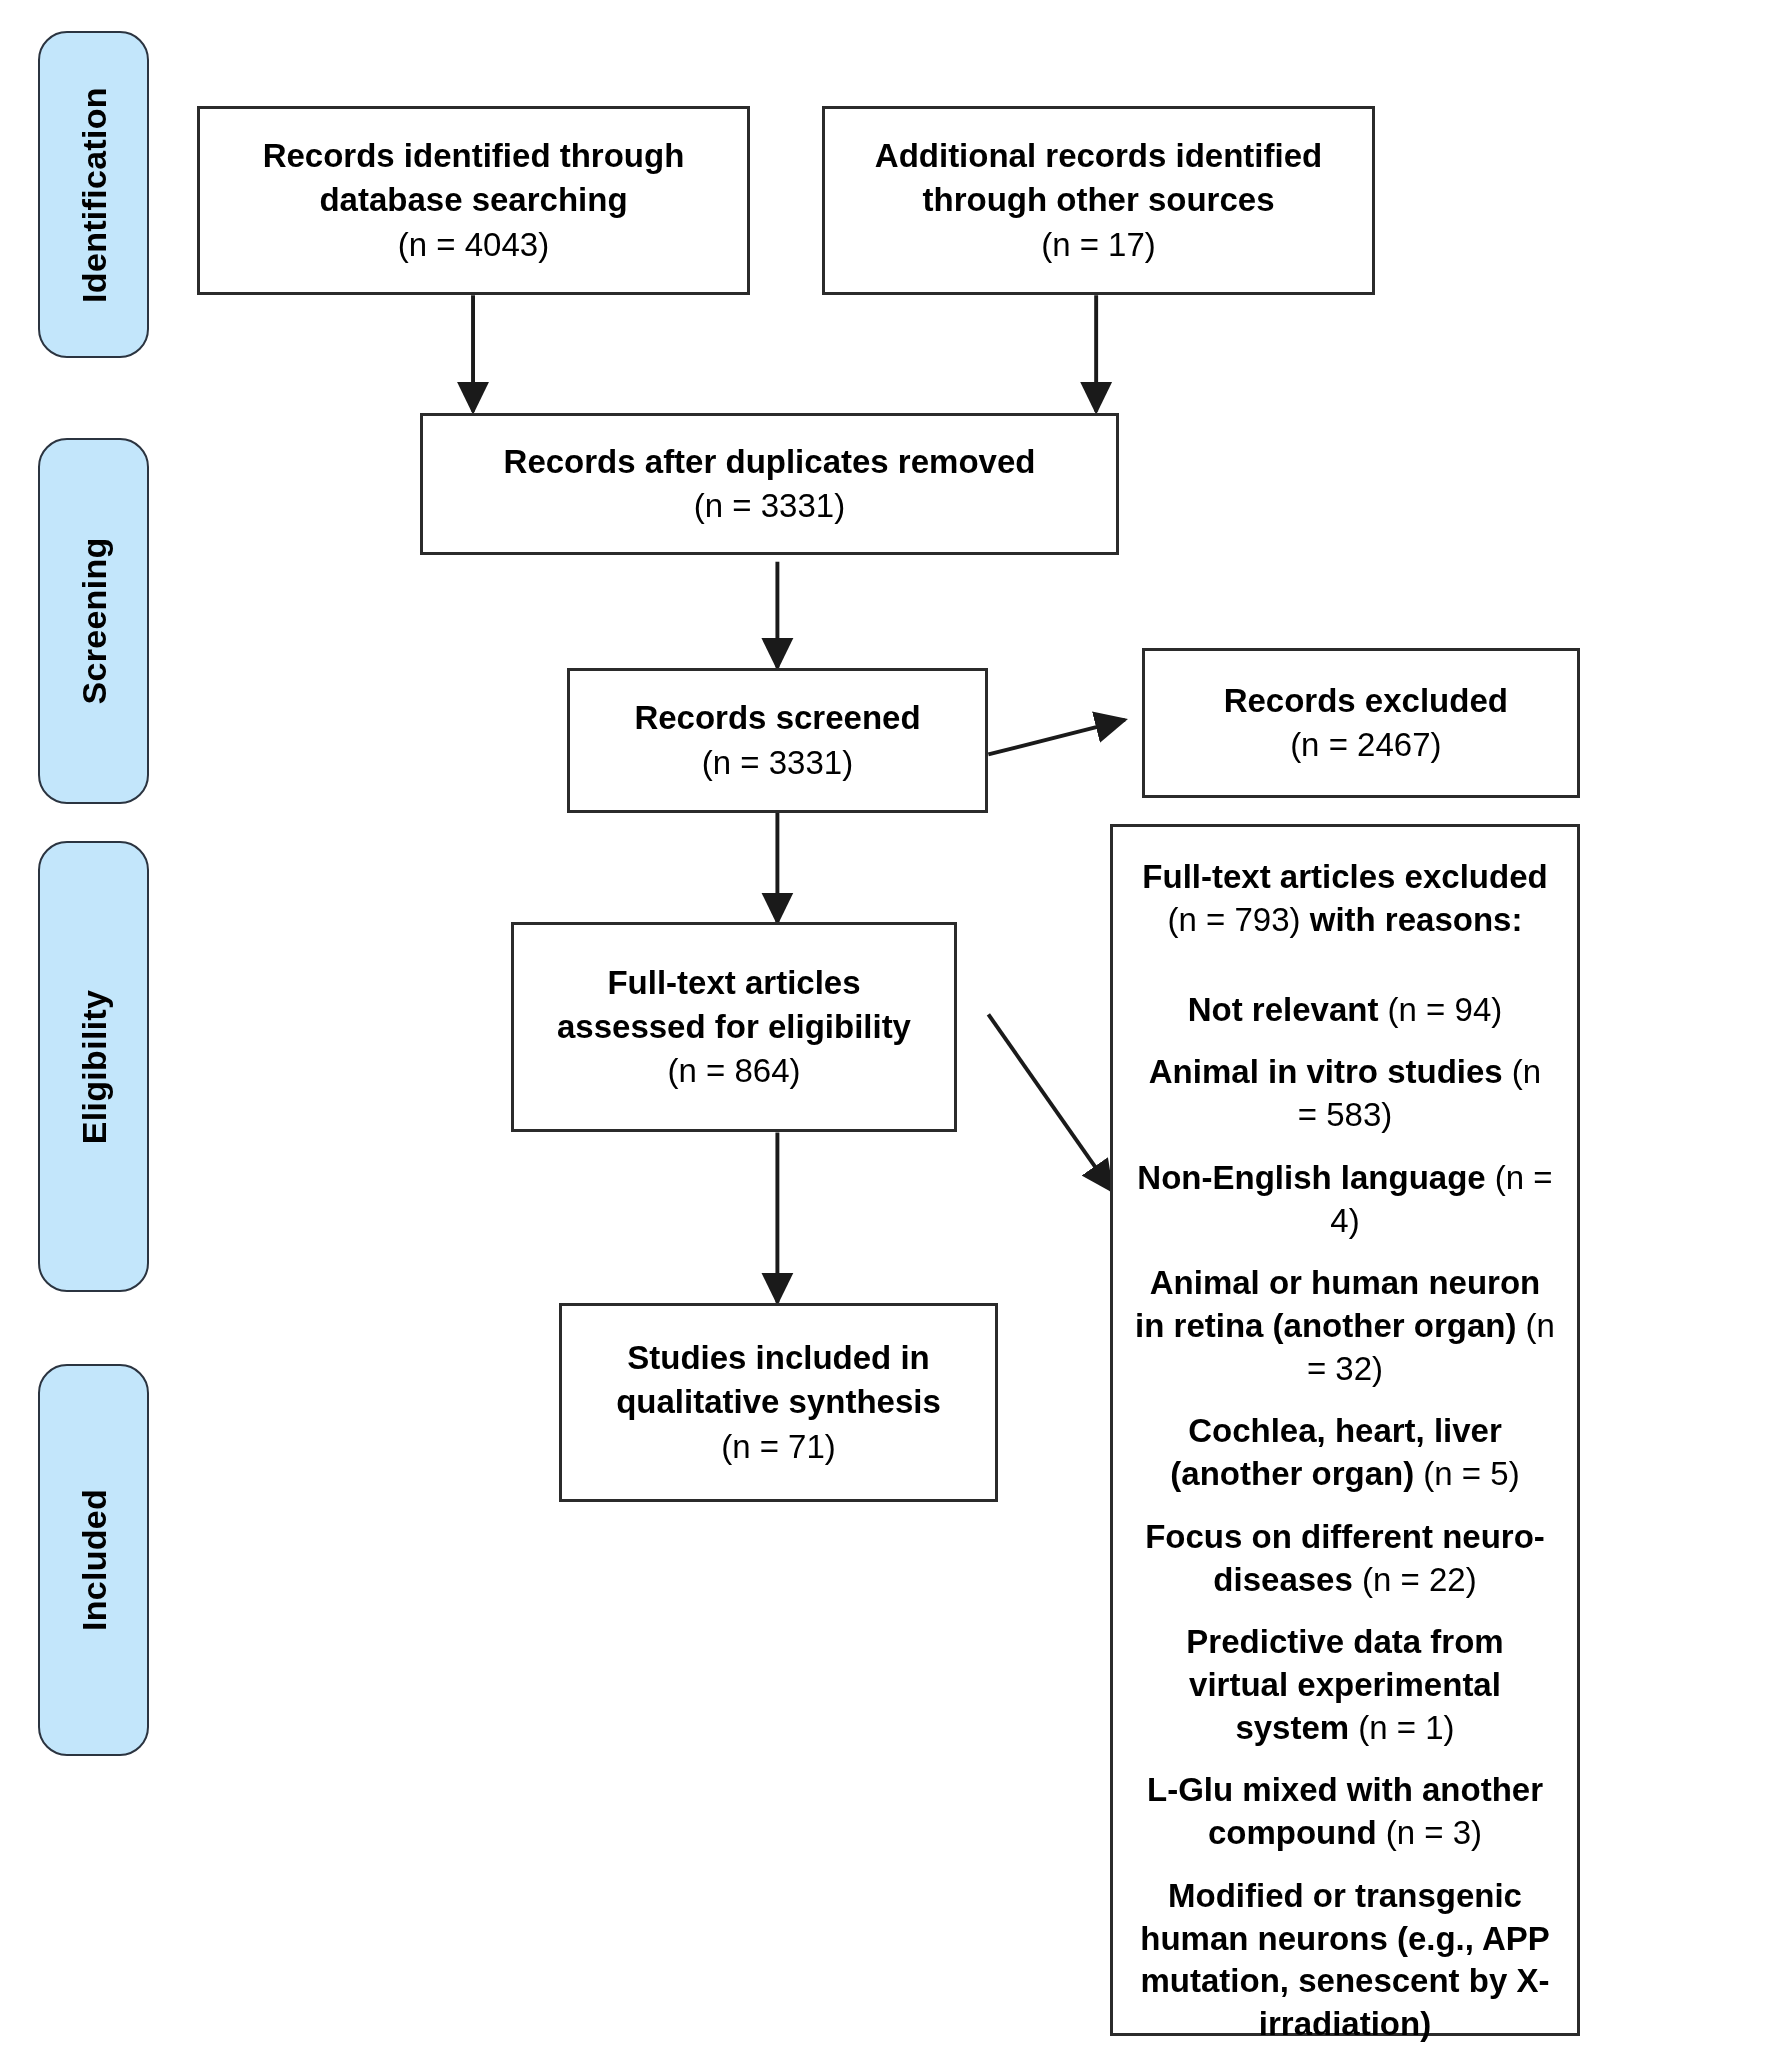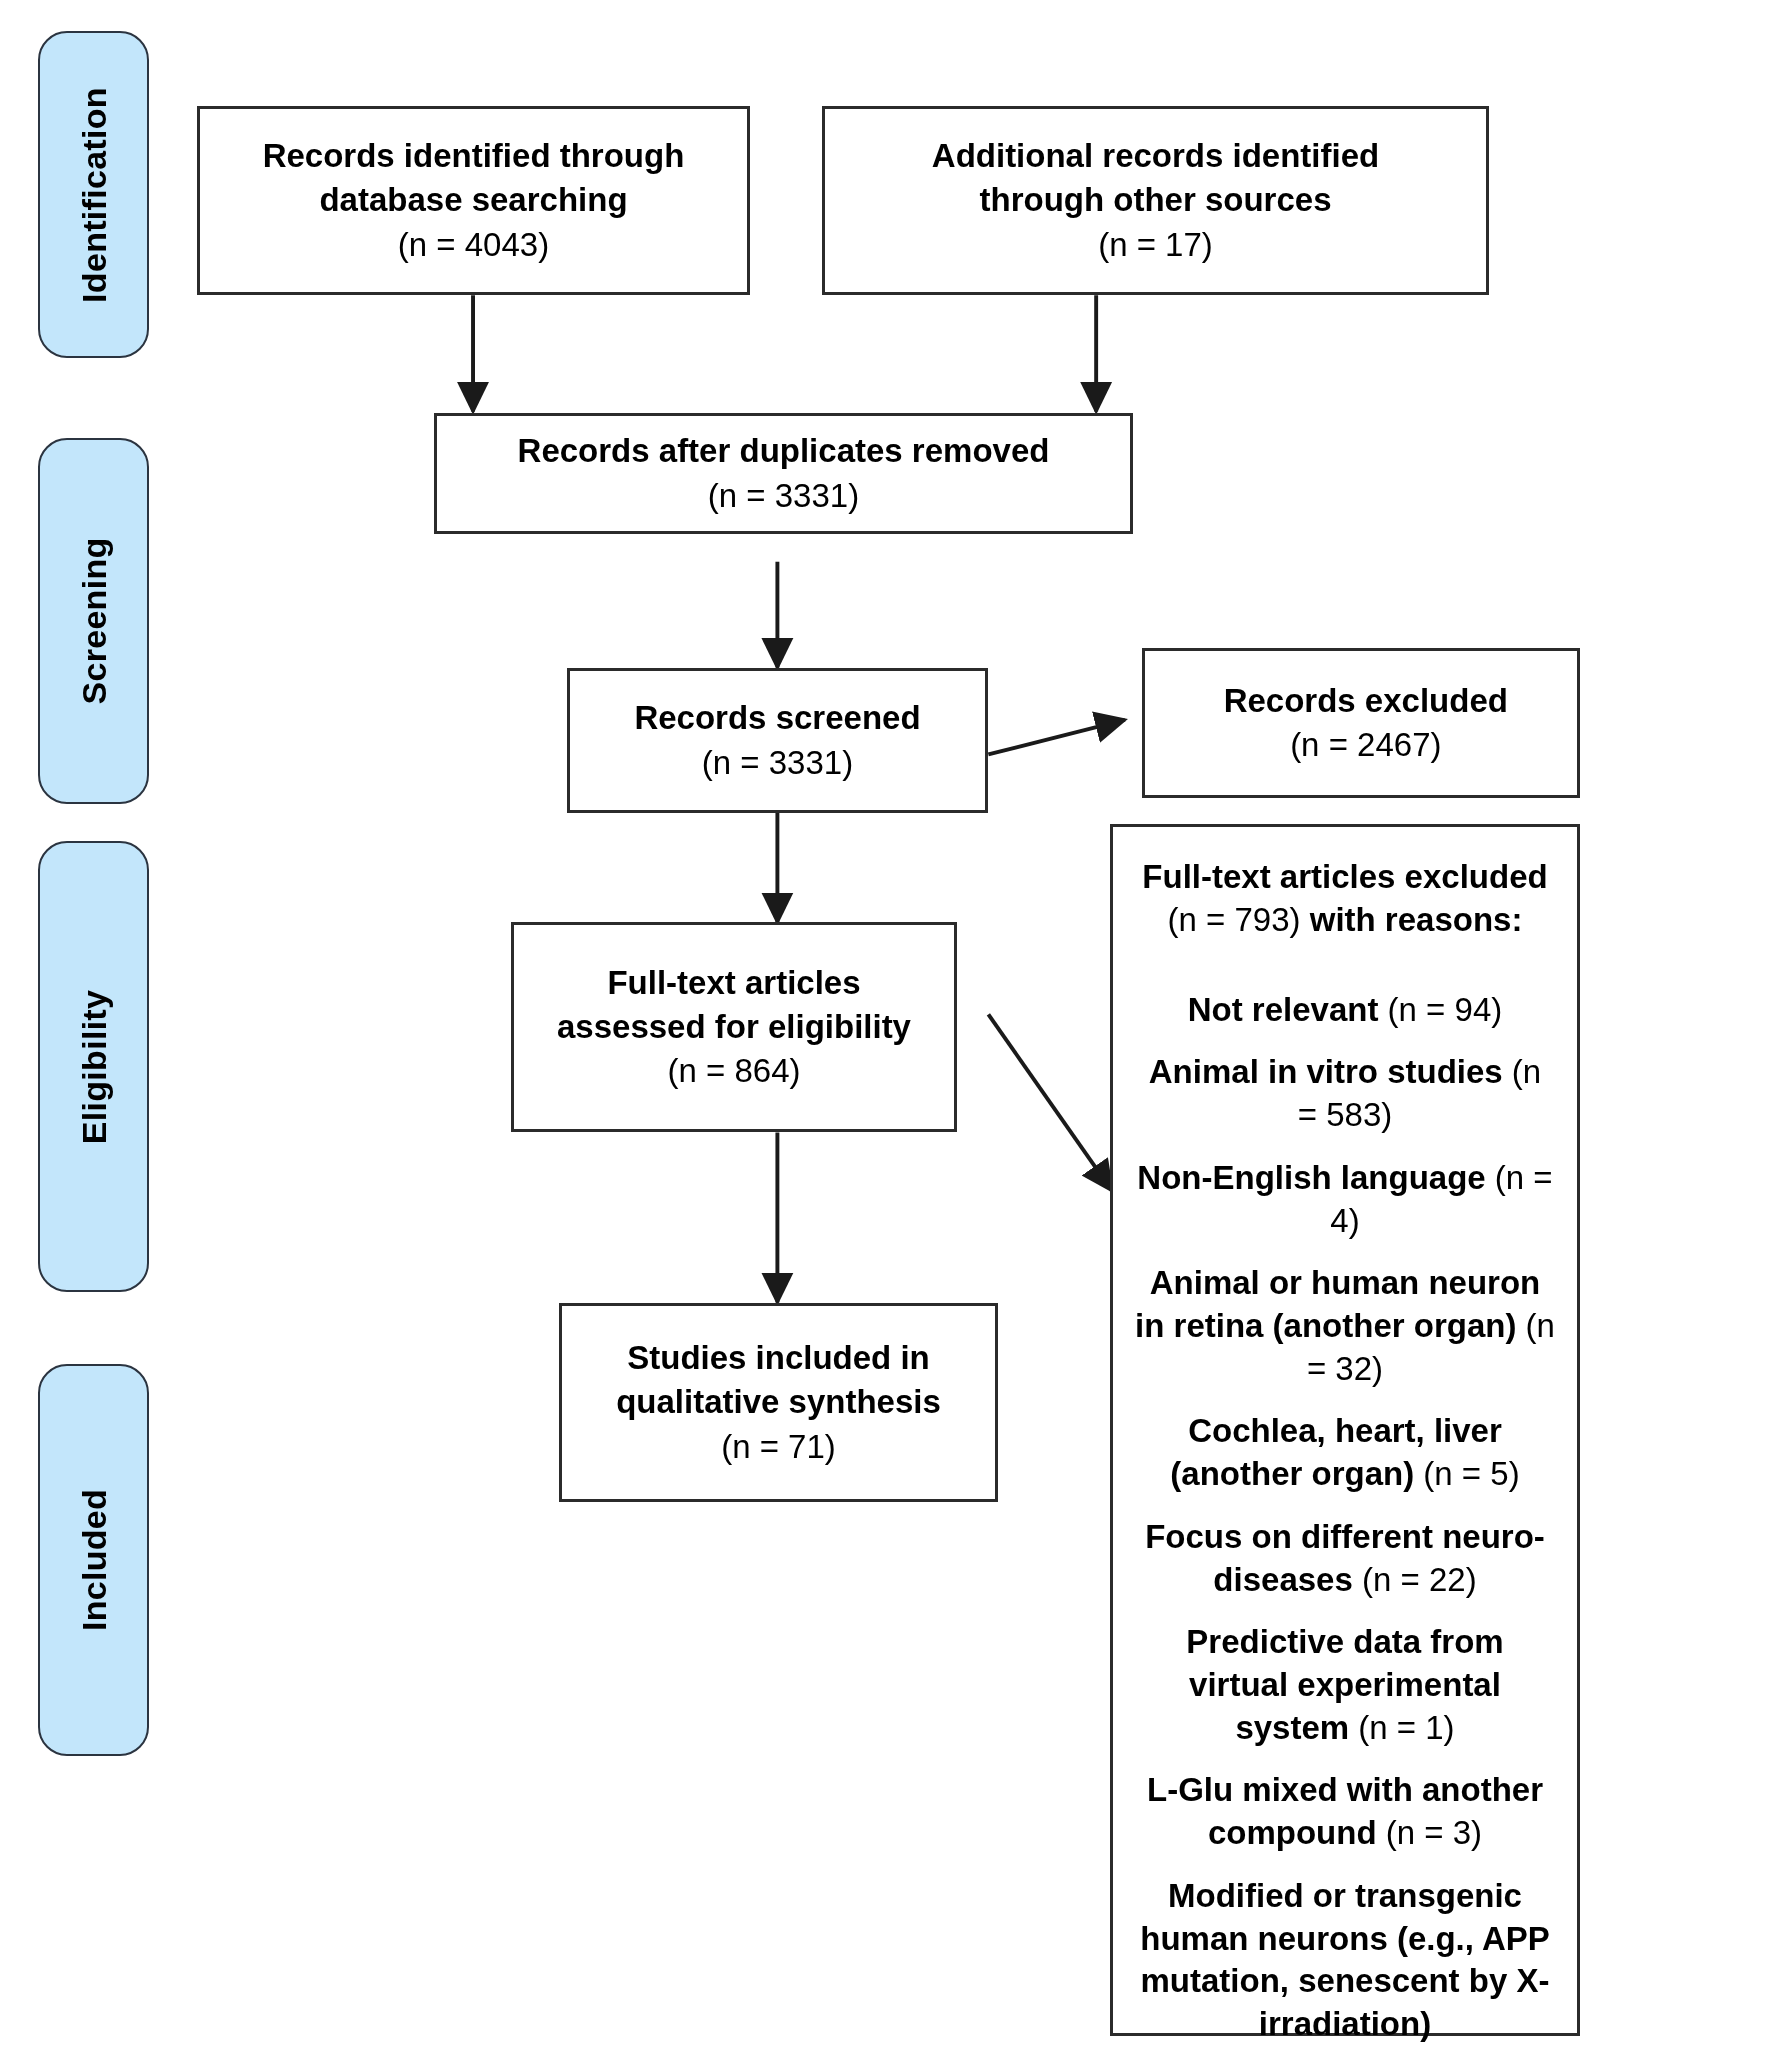--- a/index.html
+++ b/index.html
@@ -134,27 +134,27 @@
       <line x1="1190" y1="1734" x2="1190" y2="1994" stroke="#1a1a1a" stroke-width="6" marker-end="url(#arrowhead)"></line>
     </svg>
   </div>
 
   <div class="flow-box" style="left:197px; top:106px; width:553px; height:189px;text-align:center;">
     <div class="line">Records identified through</div>
     <div class="line">database searching</div>
     <div class="line count">(n = 4043)</div>
   </div>
 
-  <div class="flow-box" style="left:822px; top:106px; width:667px; height:189px;">
+  <div class="flow-box" style="left:822px; top:106px; width:553px; height:189px;">
     <div class="line">Additional records identified</div>
     <div class="line">through other sources</div>
     <div class="line count">(n = 17)</div>
   </div>
 
-  <div class="flow-box" style="left:434px; top:413px; width:699px; height:121px;">
+  <div class="flow-box" style="left:420px; top:413px; width:699px; height:142px;">
     <div class="line">Records after duplicates removed</div>
     <div class="line count">(n = 3331)</div>
   </div>
 
   <div class="flow-box" style="left:567px; top:668px; width:421px; height:145px;">
     <div class="line">Records screened</div>
     <div class="line count">(n = 3331)</div>
   </div>
 
   <div class="flow-box" style="left:1142px; top:648px; width:438px; height:150px;padding-left:24px;">

